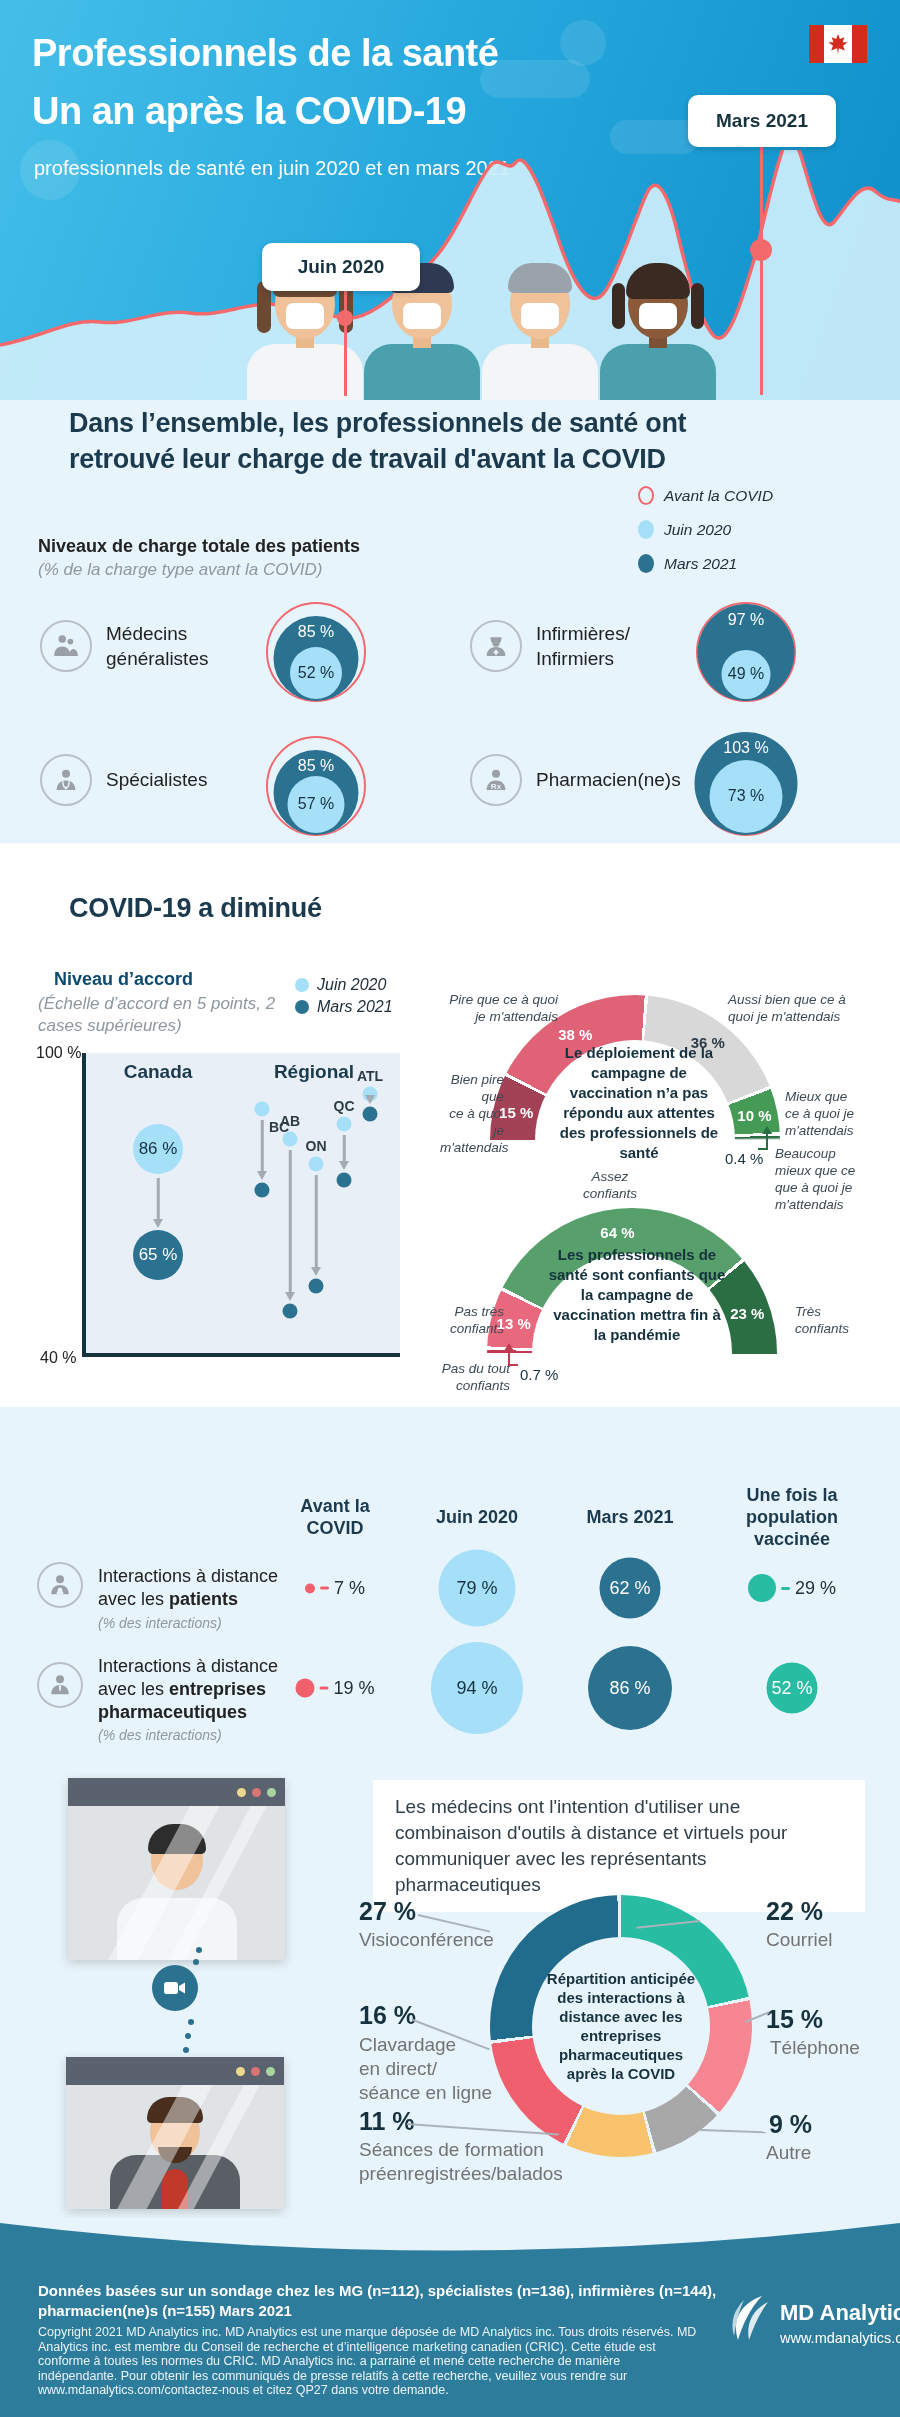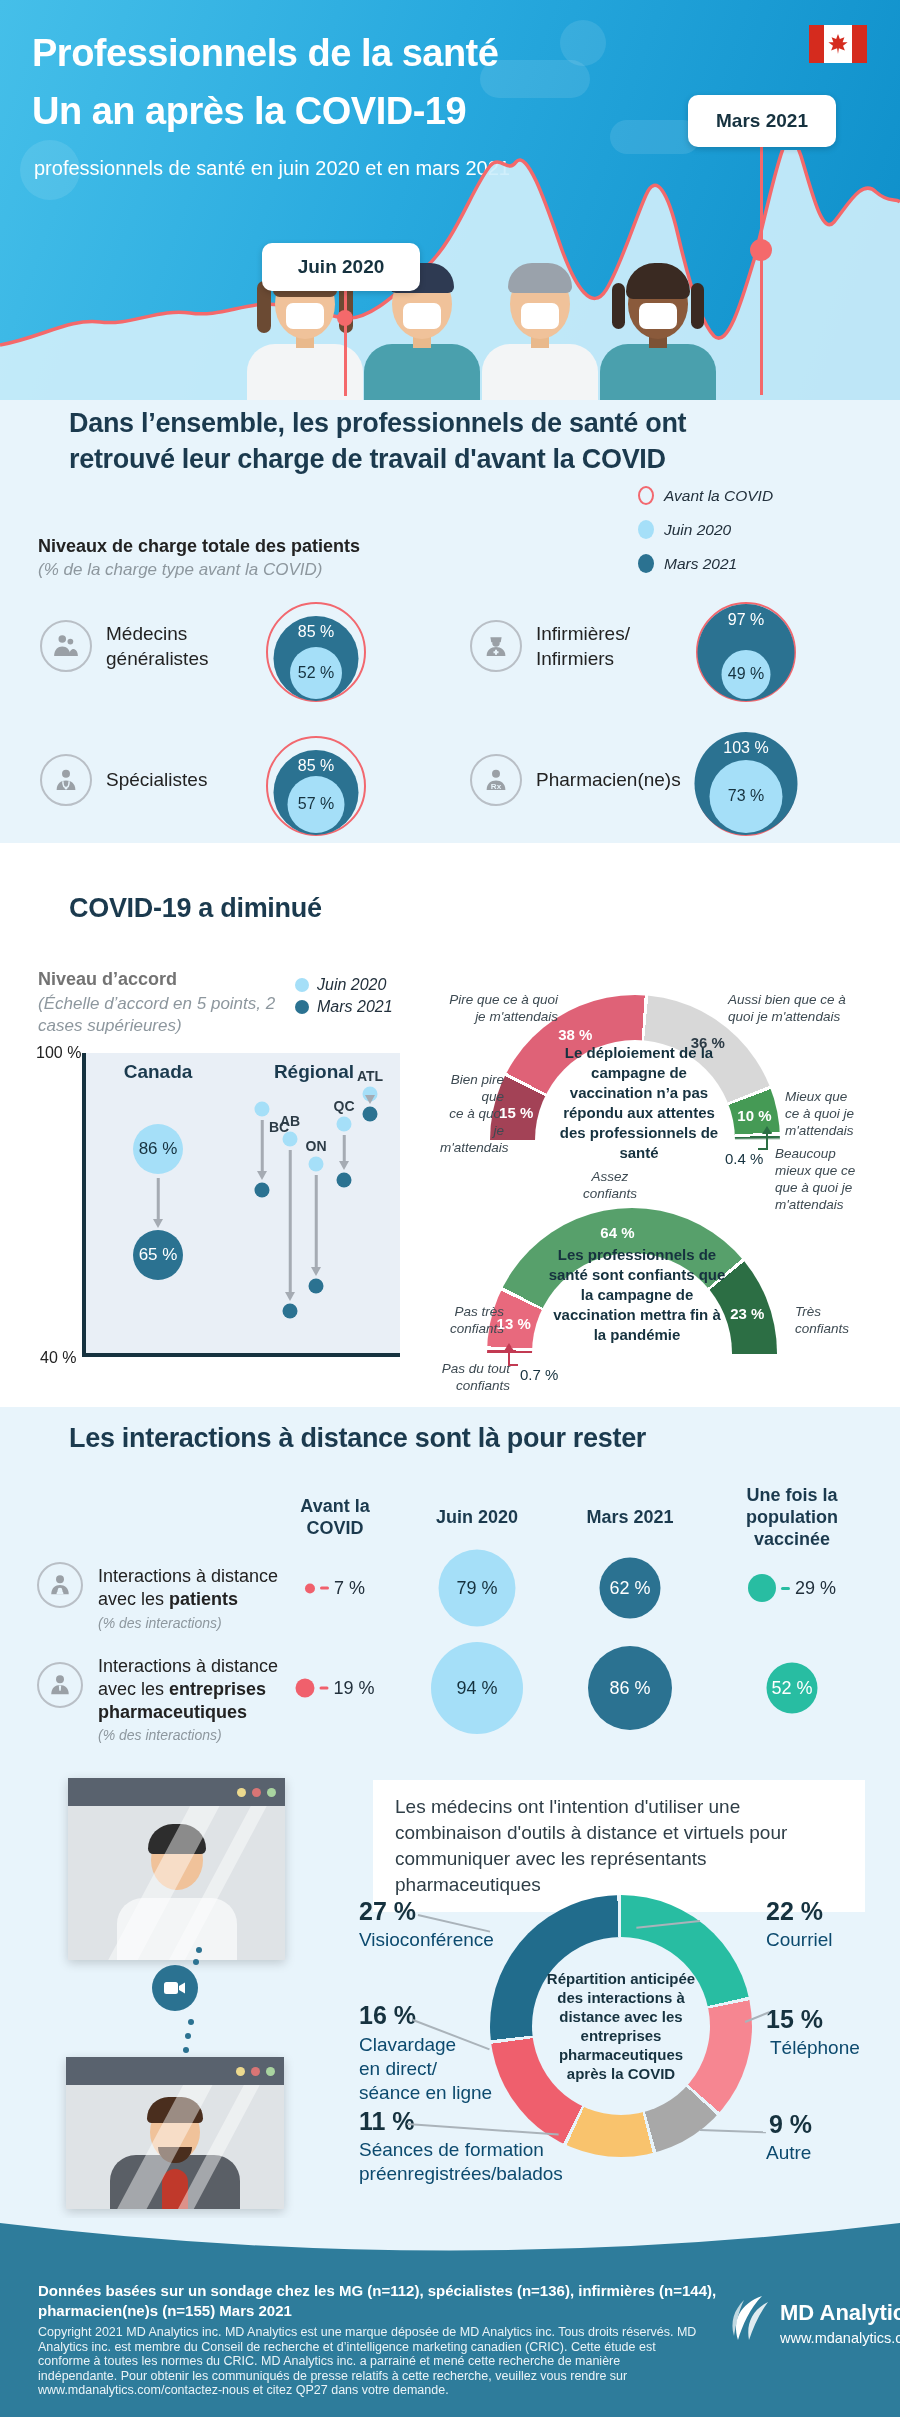--- a/index.html
+++ b/index.html
@@ -55,21 +55,21 @@
   .stat-icon{width:52px;height:52px;border-radius:50%;border:2px solid #b9bfc6;flex:none;display:flex;align-items:center;justify-content:center;}
   .stat-label{margin-left:14px;font-size:19px;line-height:25px;color:#222;white-space:pre-line;}
   .cpack{position:relative;width:108px;height:112px;margin-left:auto;}
   .cring{position:absolute;bottom:0;left:50%;transform:translateX(-50%);border:2.5px solid #f2686f;border-radius:50%;}
   .cmars{position:absolute;bottom:1px;left:50%;transform:translateX(-50%);border-radius:50%;background:#2b7291;}
   .cjuin{position:absolute;bottom:3px;left:50%;transform:translateX(-50%);border-radius:50%;background:#a5dff8;}
   .cmars-v{position:absolute;top:7px;left:0;width:100%;text-align:center;color:#fff;font-size:16px;}
   .cjuin-v{position:absolute;top:50%;left:0;width:100%;transform:translateY(-50%);text-align:center;color:#16323f;font-size:16px;}
 
   
-  .panel-t{position:absolute;left:38px;top:126px;font-size:18px;font-weight:bold;color:#737373;}
+  .panel-t{position:absolute;left:54px;top:126px;font-size:18px;font-weight:bold;color:#0c4a6e;}
   .panel-s{position:absolute;left:38px;top:150px;width:260px;font-size:17px;line-height:22px;font-style:italic;color:#8d979e;}
   .lg2{position:absolute;display:flex;align-items:center;gap:8px;}
   .lg2 .dot{width:14px;height:14px;border-radius:50%;}
   .lg2 .t{font-size:16px;font-style:italic;color:#22303c;}
   .axis-lab{position:absolute;font-size:16px;color:#222;}
   .plot{position:absolute;left:82px;top:210px;width:318px;height:304px;background:#e9eff6;
         border-left:4px solid #16323f;border-bottom:4px solid #16323f;}
   .grp-t{position:absolute;font-size:19px;font-weight:bold;color:#1b3a4e;transform:translateX(-50%);}
   .sdot{position:absolute;border-radius:50%;transform:translate(-50%,-50%);}
   .sname{position:absolute;font-size:14px;font-weight:bold;color:#2c3b46;transform:translate(-50%,-100%);}
@@ -101,21 +101,21 @@
   .ival{font-size:18px;color:#22303c;white-space:nowrap;}
 
   
   .insight{position:absolute;left:373px;top:373px;width:492px;background:#ffffff;padding:14px 22px;
            font-size:19px;line-height:26px;color:#2f3e47;}
   .donut{position:absolute;left:490px;top:488px;width:262px;height:262px;border-radius:50%;}
   .dhole{position:absolute;left:42px;top:42px;width:178px;height:178px;border-radius:50%;background:#e8f4fb;
          display:flex;align-items:center;justify-content:center;}
   .dcenter{width:152px;text-align:center;font-weight:bold;color:#16323f;font-size:15px;line-height:19px;}
   .dval{position:absolute;font-size:25px;font-weight:bold;color:#16323f;}
-  .dlab{position:absolute;font-size:19px;line-height:24px;color:#0c4a6e;white-space:pre-line;}
+  .dlab{position:absolute;font-size:19px;line-height:24px;color:#737373;white-space:pre-line;}
   .leader{position:absolute;height:1.5px;background:#aab3ba;transform-origin:left center;}
 
   
   .vwin{position:absolute;background:#dfe3e6;box-shadow:0 3px 10px rgba(0,0,0,0.18);overflow:hidden;}
   .vbar{height:28px;background:#59626e;display:flex;align-items:center;justify-content:flex-end;gap:6px;padding-right:9px;}
   .vdot{width:9px;height:9px;border-radius:50%;}
   .vbody{position:relative;width:100%;height:calc(100% - 28px);overflow:hidden;}
   .shine{position:absolute;top:-30px;width:26px;height:300px;background:rgba(255,255,255,0.45);transform:rotate(28deg);}
   .vp-head{position:absolute;left:50%;transform:translateX(-50%);border-radius:50%;}
   .vp-body{position:absolute;left:50%;transform:translateX(-50%);border-radius:26px 26px 0 0;}
@@ -421,21 +421,20 @@
       <div class="el-line" style="left:64px;top:183px;width:0;height:0;border-left:5px solid transparent;border-right:5px solid transparent;border-bottom:8px solid #c23a52;"></div>
       <div class="el-line" style="left:70px;top:204px;width:8px;height:2px;background:#c23a52;"></div>
       <div class="gcenter" style="left:107px;top:85px;width:180px;">Les professionnels de santé sont confiants que la campagne de vaccination mettra fin à la pandémie</div>
     <div class="gauge-val" style="left: 73.6537px; top: 163.367px;">13 %</div>
         <div class="gauge-val" style="left: 177.429px; top: 71.8732px;">64 %</div>
         <div class="gauge-val" style="left: 307.363px; top: 153.308px;">23 %</div>
       </div>
   </div>
 
   <div class="s3">
-    <div class="h2" style="left:36px;top:16px;">Les interactions à distance sont là pour rester</div>
 
     <div class="col-h" style="left:335px;top:88px;width:120px;">Avant la
 COVID</div>
     <div class="col-h" style="left:477px;top:99px;width:110px;">Juin 2020</div>
     <div class="col-h" style="left:630px;top:99px;width:110px;">Mars 2021</div>
     <div class="col-h" style="left:792px;top:77px;width:110px;">Une fois la
 population
 vaccinée</div>
 
     <div class="row-icon" style="left:37px;top:155px;">

